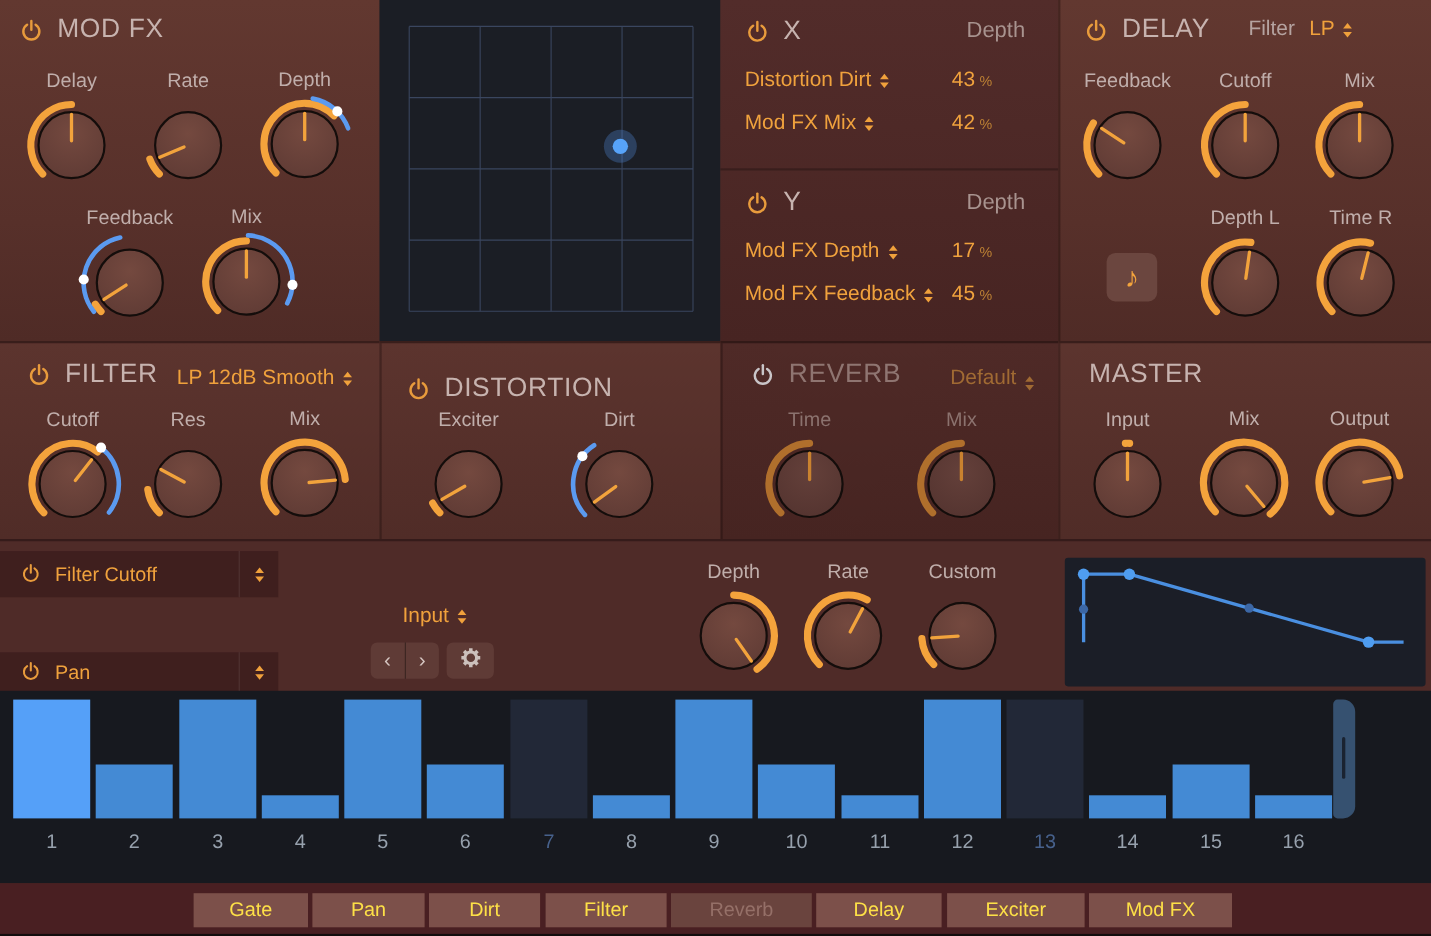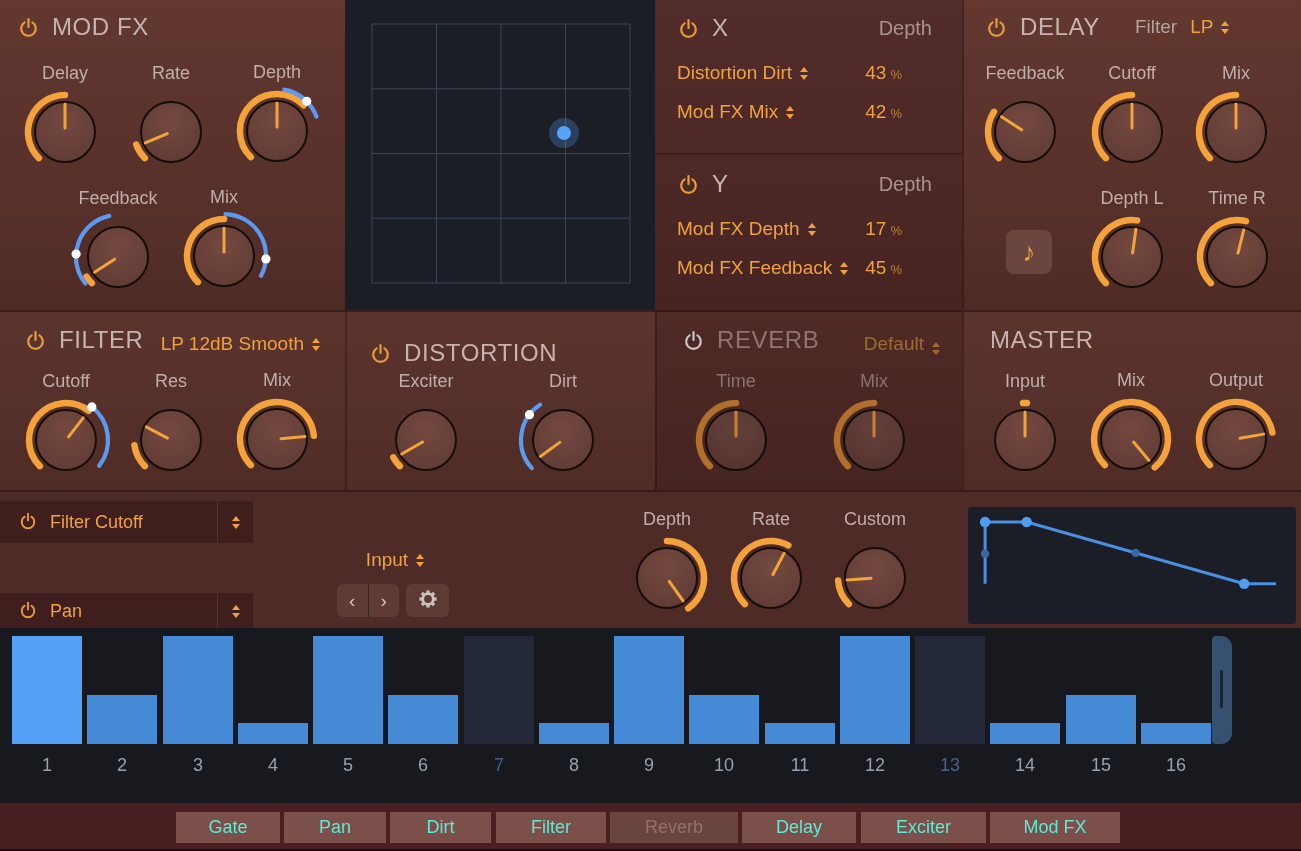--- a/index.html
+++ b/index.html
@@ -64,21 +64,21 @@
   .eg i{font-style:normal;font-size:13px;color:#6f7a92;margin-left:4px;}
 
   .slotbg{position:absolute;top:8px;height:108px;background:#222837;}
   .bar{position:absolute;background:#448ad4;}
   .bar.current{background:#55a0f8;}
   .stepnum{position:absolute;top:127px;width:70px;text-align:center;font-size:18px;color:#97a1ad;}
   .stepnum.dim{color:#47618c;}
   #shandle{position:absolute;left:1212px;top:8px;width:20px;height:108px;background:#365170;border-radius:4px 11px 11px 4px;}
   #shandle .hslot{position:absolute;left:8px;top:34px;width:3px;height:38px;background:#1a2331;border-radius:2px;}
 
-  .tab{position:absolute;top:9px;height:31px;background:#7c504a;display:flex;align-items:center;justify-content:center;font-size:18px;color:#5eead4;}
+  .tab{position:absolute;top:9px;height:31px;background:#7c504a;display:flex;align-items:center;justify-content:center;font-size:18px;color:#fde047;}
   .tab.dis{background:#6a443e;color:#957068;}
 
   #notebtn{left:1006px;top:230px;width:46px;height:44px;background:#6b463f;border-radius:8px;position:absolute;display:flex;align-items:center;justify-content:center;}
   #notebtn span{font-size:26px;color:#f3a43d;line-height:1;}
 </style>
 </head>
 <body>
 
 <div id="win">
 

